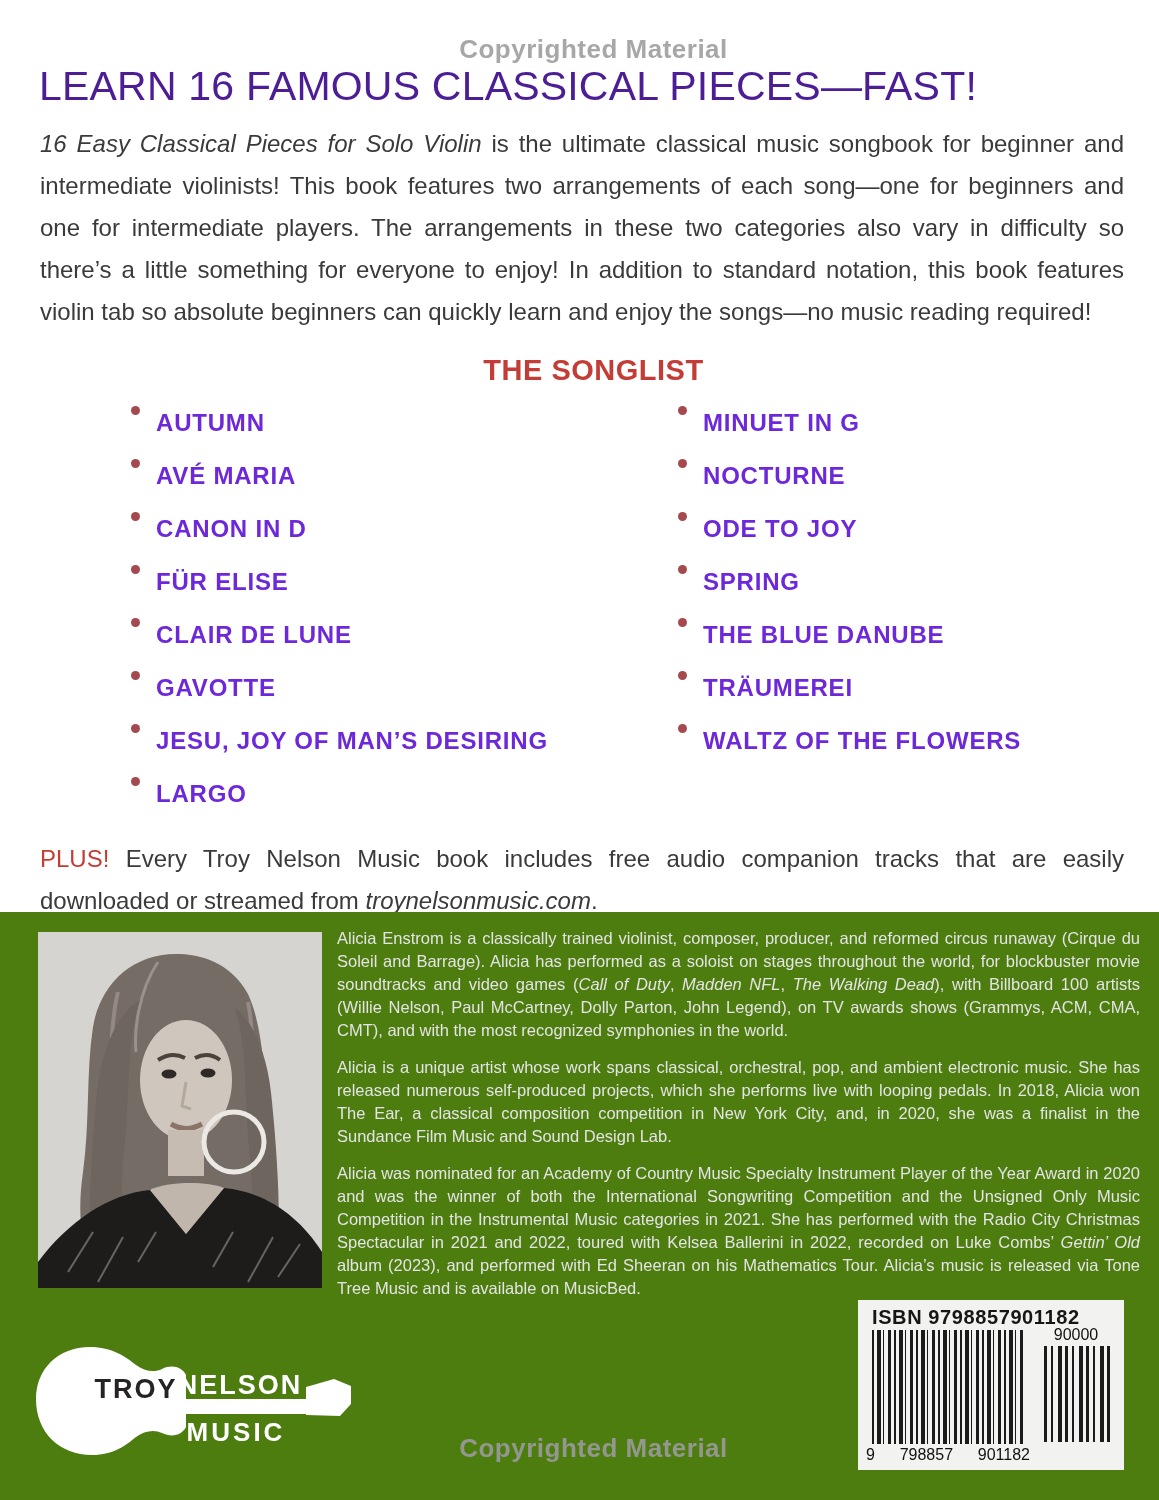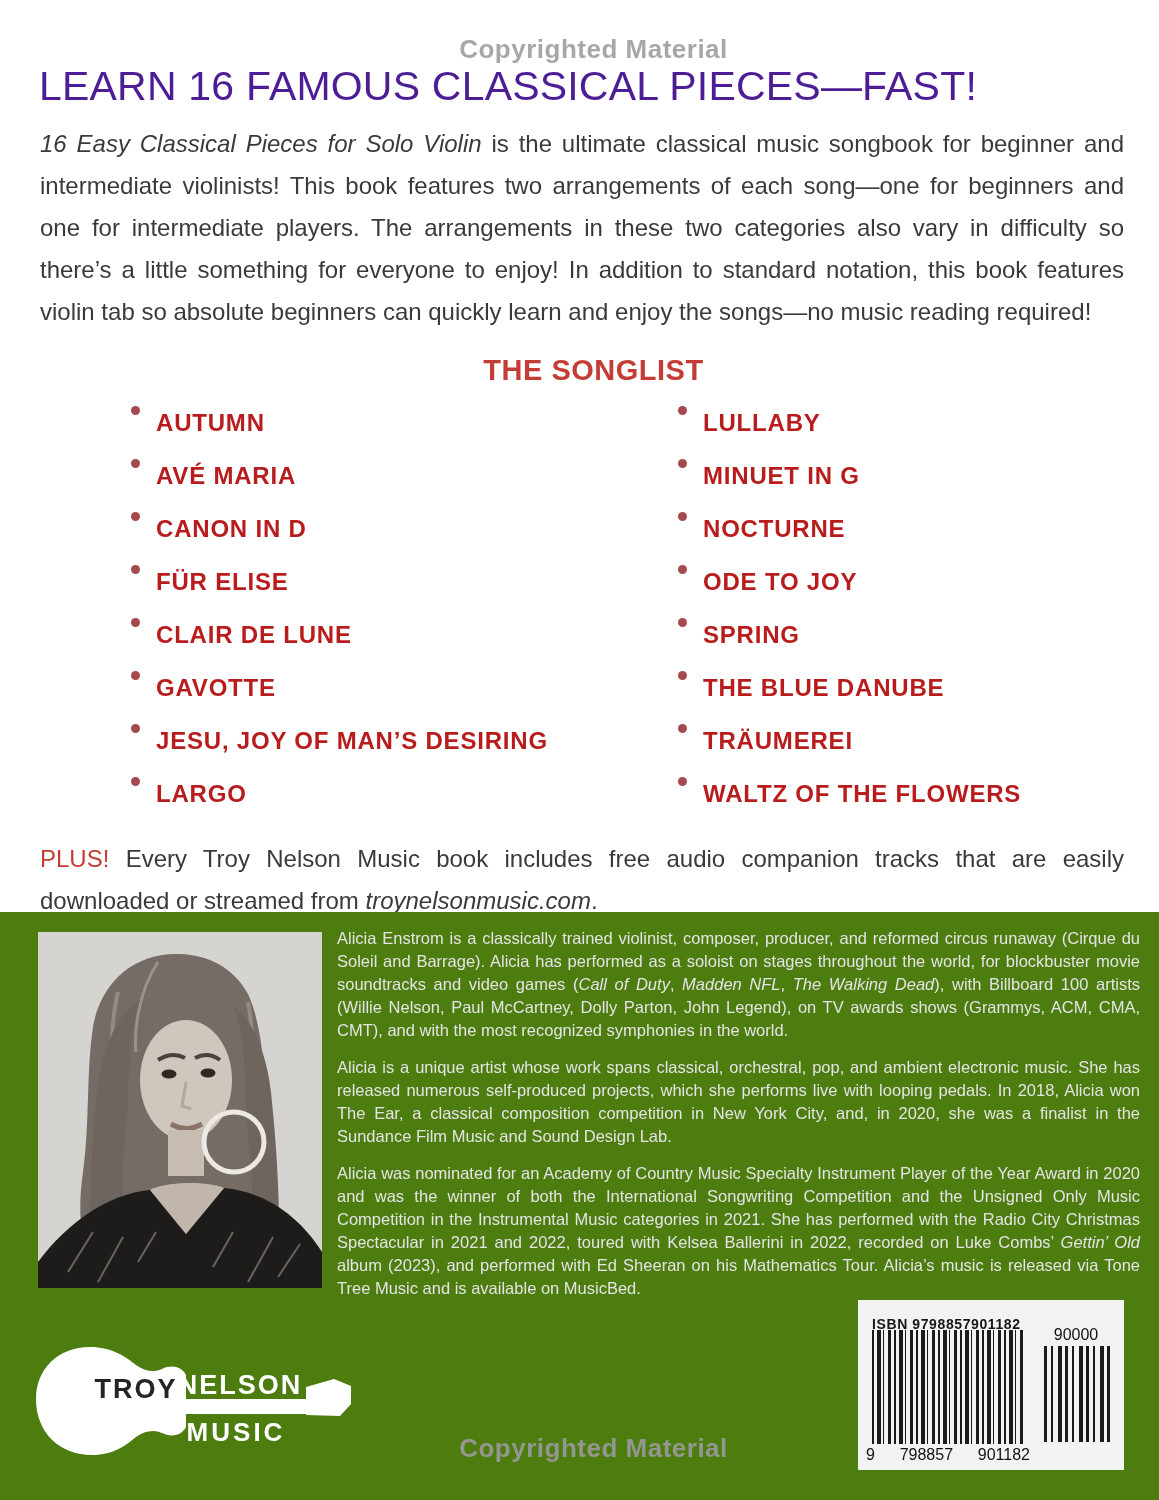--- a/index.html
+++ b/index.html
@@ -21,21 +21,21 @@
          color:#3a3a3a;text-align:justify;}
 
   .songlist-heading{position:absolute;top:330px;left:0;right:0;text-align:center;
                     font-size:29px;font-weight:bold;color:#c33c36;letter-spacing:.5px;}
 
   .song-col{position:absolute;top:384px;display:flex;flex-direction:column;}
   .song-col.left{left:131px;}
   .song-col.right{left:678px;}
   .song-item{height:53px;display:flex;align-items:center;gap:16px;}
   .bullet{width:9px;height:9px;border-radius:50%;background:#a4494d;flex:none;}
-  .song-label{font-size:24px;font-weight:bold;color:#b91c1c;letter-spacing:.8px;margin-top:24px;}
+  .song-label{font-size:24px;font-weight:bold;color:#6d28d9;letter-spacing:.8px;margin-top:24px;}
 
   .plus{position:absolute;top:814px;left:40px;width:1084px;font-size:24px;line-height:42px;
         color:#3a3a3a;text-align:justify;}
 
   
   .b{font-weight:normal;} .i{font-style:italic;} .red{color:#c33c36;}
 
   
   .dark-section{position:absolute;top:912px;left:0;width:1159px;height:588px;background:#4d7c0f;}
 
@@ -49,21 +49,21 @@
   .guitar-logo{position:absolute;left:28px;top:428px;width:325px;height:122px;}
   .guitar-logo svg{display:block;width:100%;height:100%;}
 
   .bethany-logo{position:absolute;left:398px;top:424px;width:340px;height:152px;}
   .violin-icon{position:absolute;left:0;top:0;width:80px;height:140px;}
   .bethany-name{position:absolute;left:44px;top:74px;font-family:"Liberation Serif",serif;
                 font-size:36px;color:#cfcfcf;letter-spacing:1.5px;white-space:nowrap;}
 
   
   .barcode-box{position:absolute;left:858px;top:388px;width:266px;height:170px;background:#f2f2f0;}
-  .isbn-label{position:absolute;top:16px;left:14px;font-size:14px;font-weight:bold;color:#161616;
+  .isbn-label{position:absolute;top:6px;left:14px;font-size:20px;font-weight:bold;color:#161616;
               letter-spacing:.6px;}
   .bars-main{position:absolute;left:14px;top:30px;width:152px;height:114px;
     background:repeating-linear-gradient(90deg,
       #1b1b1b 0 2px, transparent 2px 5px,
       #1b1b1b 5px 9px, transparent 9px 11px,
       #1b1b1b 11px 12px, transparent 12px 16px,
       #1b1b1b 16px 19px, transparent 19px 22px);}
   .digits{position:absolute;left:8px;top:146px;width:164px;display:flex;
           justify-content:space-between;font-size:16px;color:#111;}
   .addon-label{position:absolute;left:182px;top:26px;width:72px;text-align:center;
@@ -116,24 +116,20 @@
         <span class="bullet"></span>
         <span class="song-label">JESU, JOY OF MAN’S DESIRING</span>
       </div>
     <div class="song-item">
         <span class="bullet"></span>
         <span class="song-label">LARGO</span>
       </div>
   </div>
 
   <div class="song-col right">
-    <div class="song-item">
-        <span class="bullet"></span>
-        <span class="song-label">LULLABY</span>
-      </div>
     <div class="song-item">
         <span class="bullet"></span>
         <span class="song-label">MINUET IN G</span>
       </div>
     <div class="song-item">
         <span class="bullet"></span>
         <span class="song-label">NOCTURNE</span>
       </div>
     <div class="song-item">
         <span class="bullet"></span>

